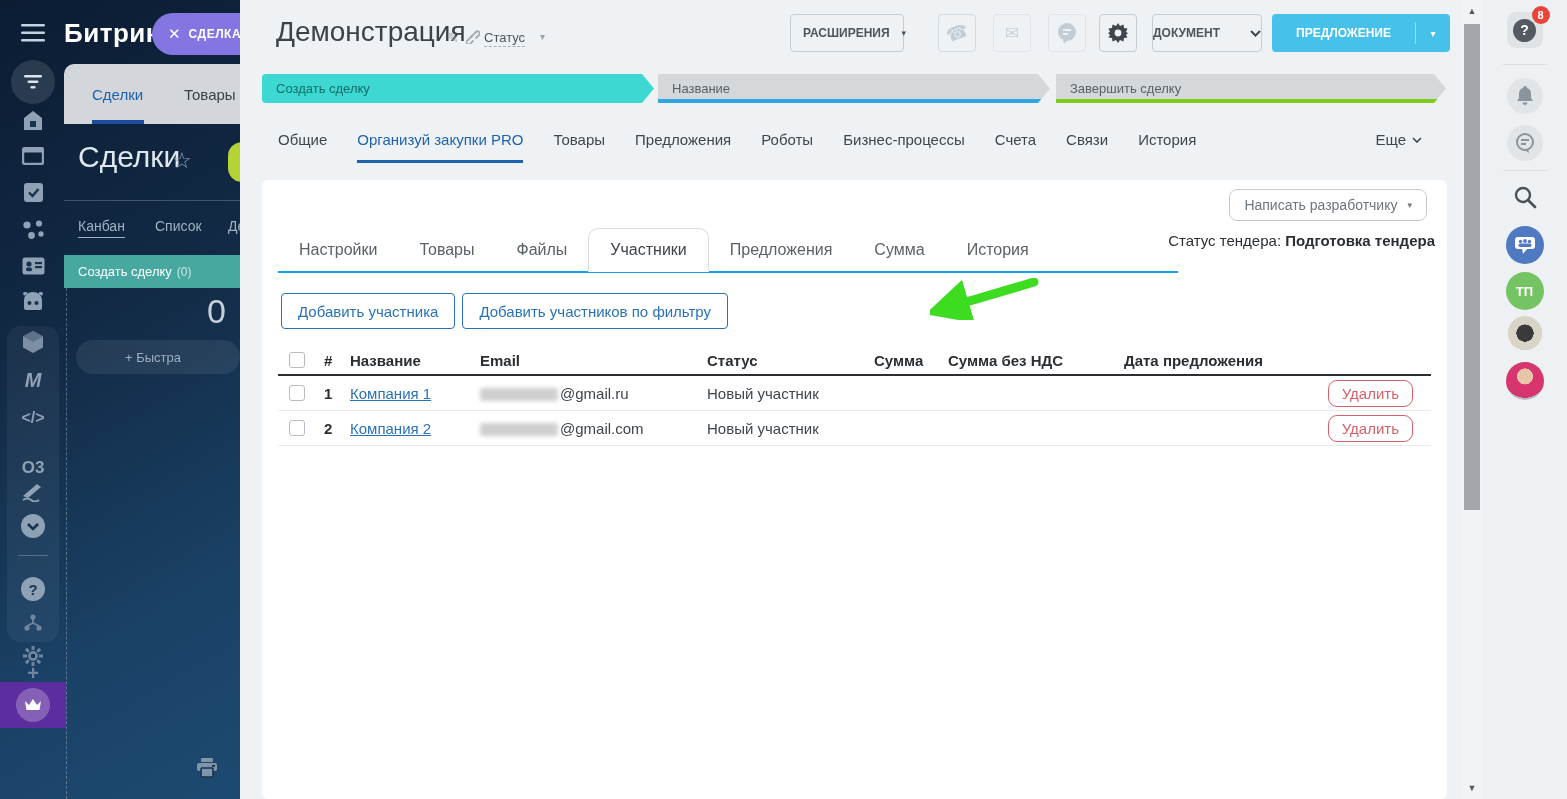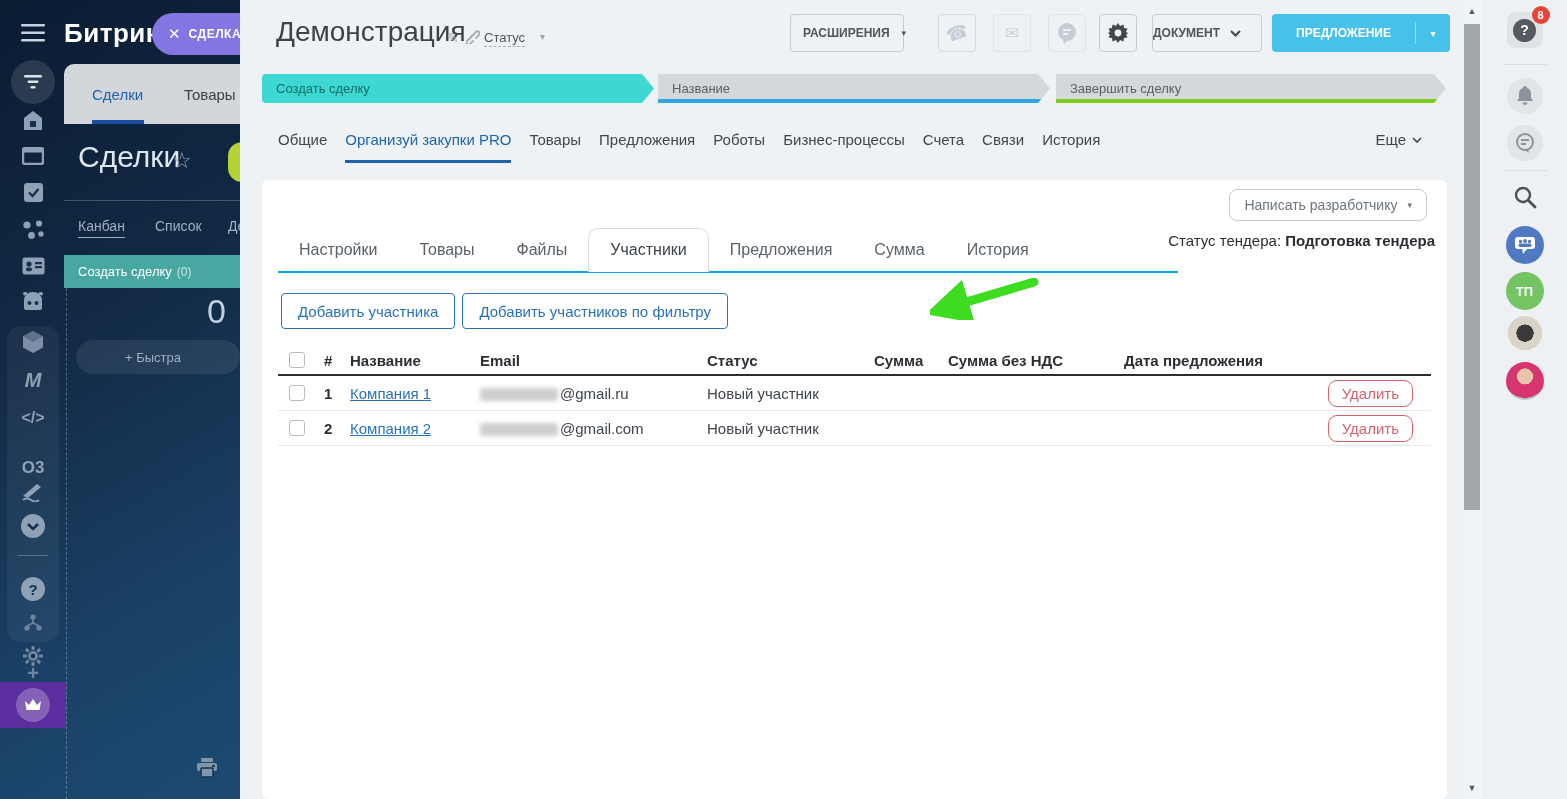--- a/index.html
+++ b/index.html
@@ -46,37 +46,37 @@
 
   
   .panel { position:absolute; left:240px; top:0; width:1222px; height:799px; background:#eef2f5; }
   .deal-title { position:absolute; left:36px; top:16px; font-size:28px; font-weight:300; color:#3c4248; }
   .title-edit { position:absolute; left:207px; top:30px; color:#a5acb2; font-size:14px; cursor:pointer; }
   .title-link { position:absolute; left:226px; top:30px; }
   .deal-category { position:absolute; left:244px; top:30px; font-size:13px; color:#4e545a; border-bottom:1px dashed #aab1b7; padding-bottom:1px; cursor:pointer; }
   .cat-caret { position:absolute; left:300px; top:31px; font-size:10px; color:#9aa2a9; }
 
   .toolbar-btn { position:absolute; top:14px; height:38px; border:1px solid #c6ccd2; border-radius:4px; background:transparent;
-                 display:flex; align-items:center; justify-content:flex-start; font-size:12px; font-weight:bold; color:#4e555b; cursor:pointer; }
+                 display:flex; align-items:center; justify-content:space-between; font-size:12px; font-weight:bold; color:#4e555b; cursor:pointer; }
   .split-sep { width:1px; height:22px; background:#c6ccd2; margin:0 0; }
   .icon-btn { position:absolute; top:14px; width:38px; height:38px; border-radius:4px; display:flex; align-items:center; justify-content:center; cursor:pointer; }
   .proposal-btn { position:absolute; left:1032px; top:14px; width:178px; height:38px; background:#47c1ea; border-radius:4px;
                   display:flex; align-items:center; color:#fff; font-size:12px; font-weight:bold; cursor:pointer; }
   .proposal-btn .main { flex:1; text-align:center; }
   .proposal-btn .sep { width:1px; height:22px; background:rgba(255,255,255,0.45); }
   .proposal-btn .caret { width:34px; text-align:center; font-size:10px; }
 
   .stage { position:absolute; top:74px; height:29px; display:flex; align-items:center; padding-left:14px; font-size:13px;
            clip-path:polygon(0 0, calc(100% - 12px) 0, 100% 50%, calc(100% - 12px) 100%, 0 100%); cursor:pointer; }
   .stage .bar { position:absolute; left:0; right:0; bottom:0; height:4px; }
   .stage1 { left:22px; width:392px; background:#3ed8d2; color:#0f6e68; border-radius:4px 0 0 4px; }
   .stage2 { left:418px; width:392px; background:#d5d8da; color:#596066; }
   .stage3 { left:816px; width:390px; background:#d5d8da; color:#596066; }
 
-  .deal-tabs { position:absolute; left:0; top:125px; width:1222px; height:40px; display:flex; align-items:flex-start; gap:18px; padding:6px 40px 0 38px; }
+  .deal-tabs { position:absolute; left:0; top:125px; width:1222px; height:40px; display:flex; align-items:flex-start; gap:30px; padding:6px 40px 0 38px; }
   .deal-tab { font-size:15px; color:#40464c; white-space:nowrap; padding-bottom:12px; cursor:pointer; }
   .deal-tab.active { color:#1e63ac; border-bottom:3px solid #1e63ac; }
   .deal-tab-more { margin-left:auto; font-size:15px; color:#40464c; display:flex; align-items:center; gap:6px; cursor:pointer; }
 
   
   .card { position:absolute; left:22px; top:180px; width:1185px; height:619px; background:#fff; border-radius:6px; }
   .dev-btn { position:absolute; right:20px; top:9px; height:32px; padding:0 14px; border:1px solid #c3cad1; border-radius:8px;
              background:#fff; display:flex; align-items:center; gap:10px; font-size:14px; color:#6f767d; cursor:pointer; }
   .tender-status { position:absolute; right:12px; top:52px; font-size:15px; color:#2b2f33; }
   .tender-status b { font-weight:bold; }

